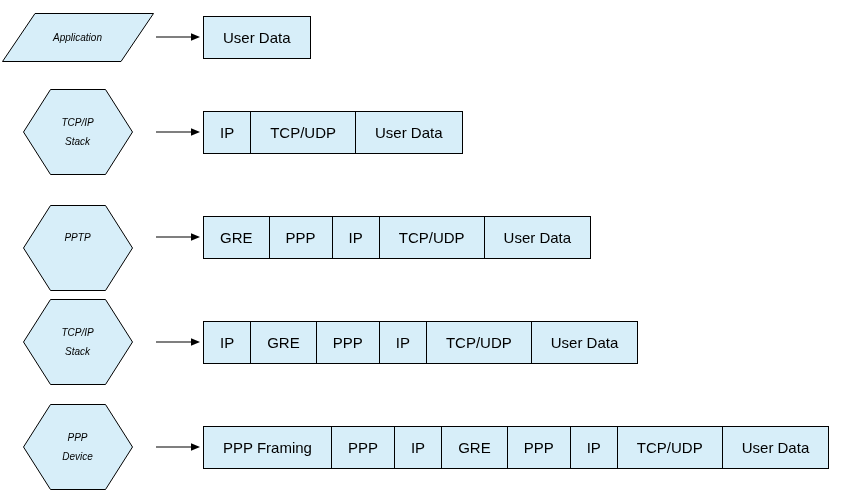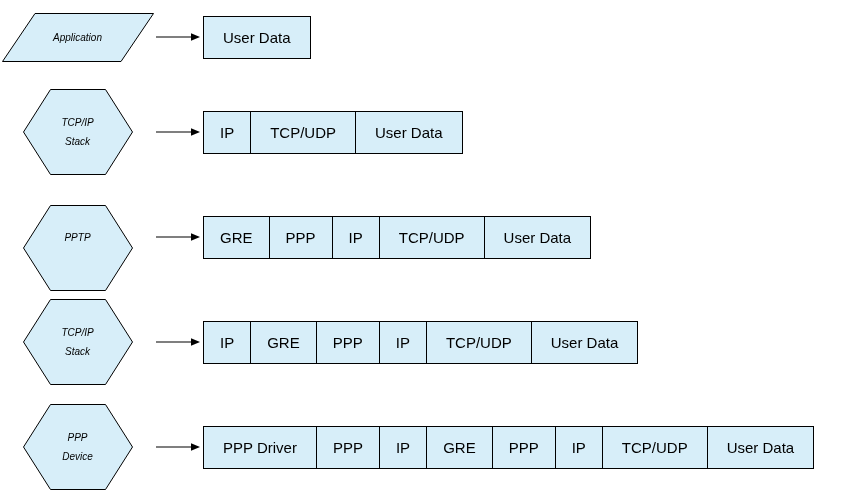--- a/index.html
+++ b/index.html
@@ -158,21 +158,21 @@
           </div>
         </div>
       </div>
       <div class="arrow">
         <svg width="46" height="12" viewBox="0 0 46 12">
           <line x1="1" y1="6" x2="36" y2="6" stroke="var(--border)" stroke-width="1.2"></line>
           <polygon points="36,2.2 45,6 36,9.8" fill="var(--border)"></polygon>
         </svg>
       </div>
       <div class="packet">
-        <div class="cell wide">PPP Driver</div>
+        <div class="cell wide">PPP Framing</div>
         <div class="cell">PPP</div>
         <div class="cell">IP</div>
         <div class="cell">GRE</div>
         <div class="cell">PPP</div>
         <div class="cell">IP</div>
         <div class="cell wide">TCP/UDP</div>
         <div class="cell wide">User Data</div>
       </div>
     </div>
   </div>

